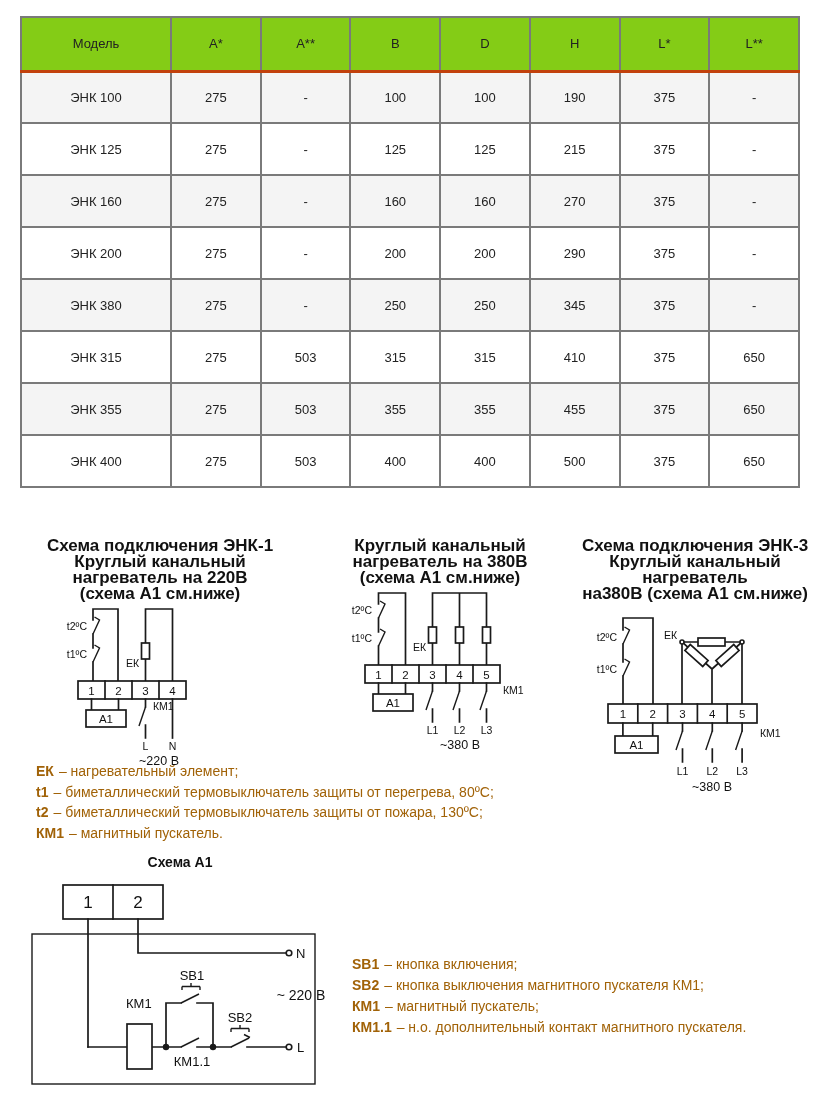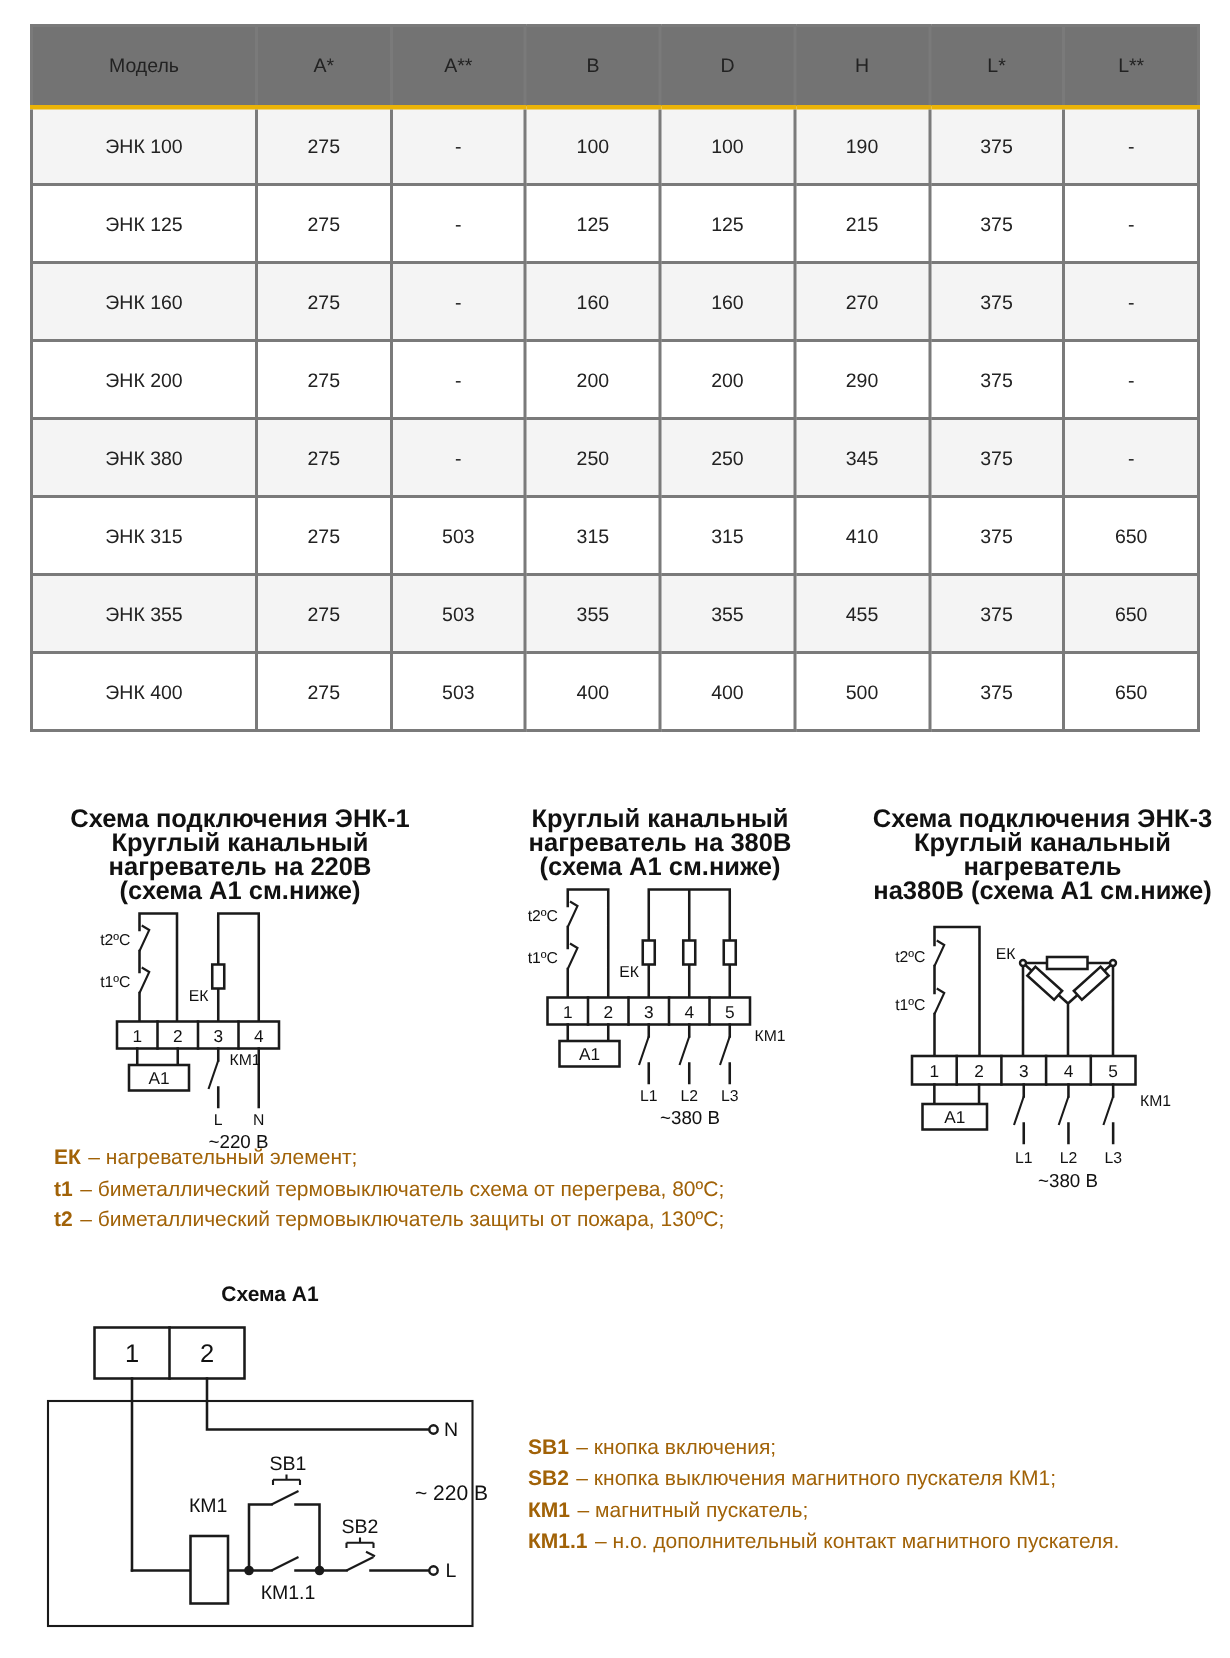--- a/index.html
+++ b/index.html
@@ -12,21 +12,21 @@
   
   table.dims {
     left:20px; top:16px; width:780px; position:absolute;
     border-collapse:collapse; table-layout:fixed;
     font-size:13px; color:#222;
   }
   table.dims th, table.dims td {
     border:2px solid #7a7a7a; text-align:center; vertical-align:middle;
     font-weight:normal; height:52px; padding:0 4px;
   }
-  table.dims thead th { height:54px; border-bottom:3px solid #eab308; background:#737373; }
+  table.dims thead th { height:54px; border-bottom:3px solid #c2410c; background:#84cc16; }
   table.dims col.model { width:150px; }
   table.dims tbody tr:nth-child(odd) td { background:#f4f4f4; }
 
   
   .diagram { position:absolute; top:538px; }
   #diag1 { left:20px;  width:280px; }
   #diag2 { left:300px; width:280px; }
   #diag3 { left:570px; width:250px; }
   .diagram-title { text-align:center; font-weight:bold; font-size:17px; line-height:16px; color:#111; }
   .diagram svg { display:block; margin-top:4px; }
@@ -307,22 +307,23 @@
     <text class="snum mid" x="172.1" y="112">5</text>
     <text class="slabel mid" x="112.5" y="169">L1</text>
     <text class="slabel mid" x="142.3" y="169">L2</text>
     <text class="slabel mid" x="172.1" y="169">L3</text>
     <text class="svolt mid" x="142" y="185">~380 В</text>
   </svg>
 </div>
 
 <div id="legendTop" class="legend">
     <div class="legend-line"><span class="term">ЕК</span><span>– нагревательный элемент;</span></div>
-    <div class="legend-line"><span class="term">t1</span><span>– биметаллический </span><span class="wavy">термовыключатель</span><span> схема от перегрева, 80ºС;</span></div>
+    <div class="legend-line"><span class="term">t1</span><span>– биметаллический </span><span class="wavy">термовыключатель</span><span> защиты от перегрева, 80ºС;</span></div>
     <div class="legend-line"><span class="term">t2</span><span>– биметаллический </span><span class="wavy">термовыключатель</span><span> защиты от пожара, 130ºС;</span></div>
+    <div class="legend-line"><span class="term">КМ1</span><span>– магнитный пускатель.</span></div>
   </div>
 
 <div id="schemeTitle">Схема А1</div>
 
 <svg id="schemeA1" width="330" height="226" viewBox="0 0 330 226">
   <g>
     <rect class="comp" x="43" y="9" width="100" height="34"></rect>
     <path class="wire" d="M93,9 V43"></path>
     <text class="bignum mid" x="68" y="32">1</text>
     <text class="bignum mid" x="118" y="32">2</text>

